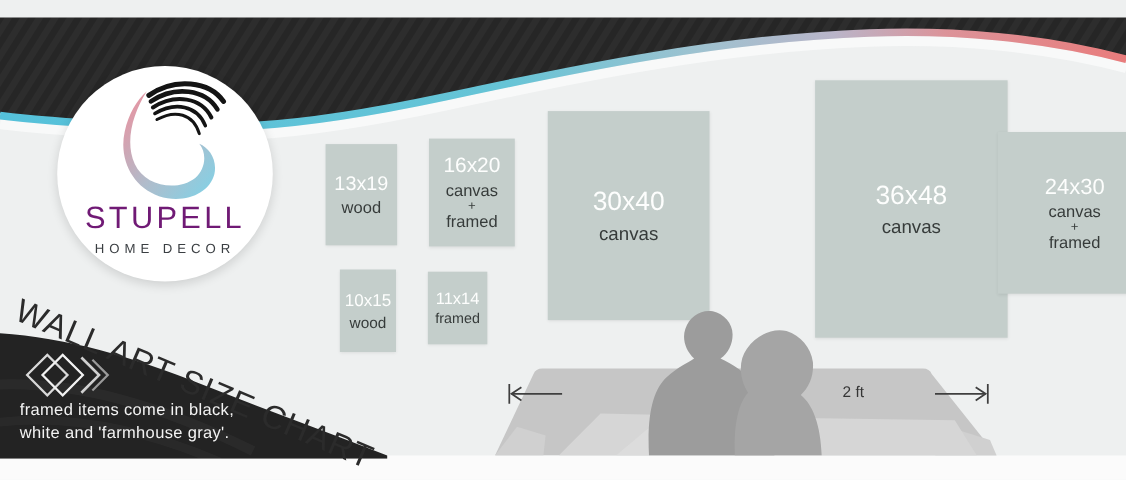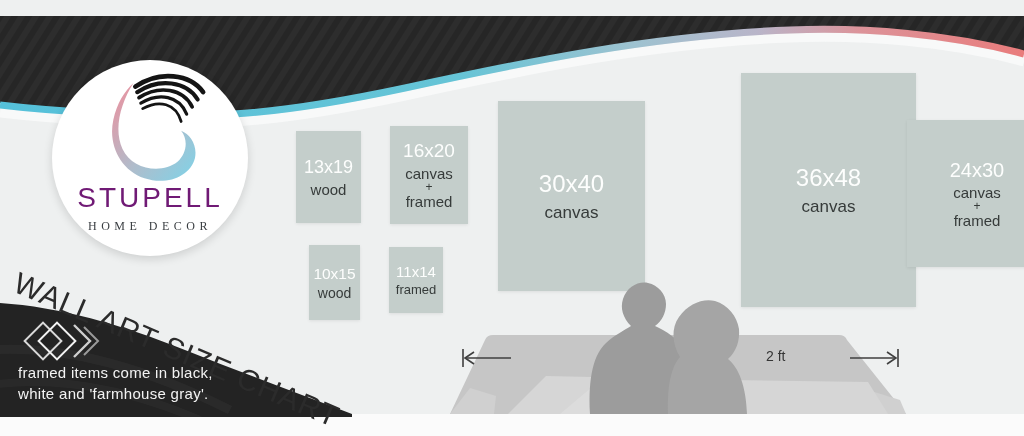--- a/index.html
+++ b/index.html
@@ -7,21 +7,21 @@
          font-family:"Liberation Sans", sans-serif;}
   .bottom-strip{position:absolute;left:0;top:414px;width:1024px;height:22px;background:#fbfbfb;}
   .top-band{position:absolute;left:0;top:0;width:1024px;height:130px;}
   .wave{position:absolute;left:0;top:290px;width:360px;height:127px;}
   
   .logo-circle{position:absolute;left:52px;top:60px;width:196px;height:196px;border-radius:50%;
                background:#ffffff;box-shadow:0 3px 10px rgba(0,0,0,.14);
                display:flex;flex-direction:column;align-items:center;z-index:5;}
   .logo-mark{margin-top:12px;}
   .brand-name{font-size:28px;letter-spacing:3px;color:#701a75;margin-top:0px;}
-  .brand-sub{font-size:12px;letter-spacing:4.5px;color:#3a3e42;margin-top:5px;font-family:Liberation Serif, serif;}
+  .brand-sub{font-size:12px;letter-spacing:4.5px;color:#3a3e42;margin-top:5px;}
   
   .title{position:absolute;left:22px;top:266px;transform:rotate(23deg);transform-origin:0 0;
          font-size:30px;letter-spacing:1px;color:#2b2b2b;white-space:nowrap;z-index:6;}
   .diamond-wrap{position:absolute;left:18px;top:314px;z-index:6;}
   .note{position:absolute;left:18px;top:362px;color:#f3f3f3;font-size:15px;line-height:1.42;
         letter-spacing:.3px;z-index:6;}
   
   .art{position:absolute;display:flex;flex-direction:column;align-items:center;justify-content:center;
        background:#c4cecb;box-shadow:0 1px 3px rgba(0,0,0,.08);text-align:center;z-index:2;}
   .art .size{color:#fdfefd;}

